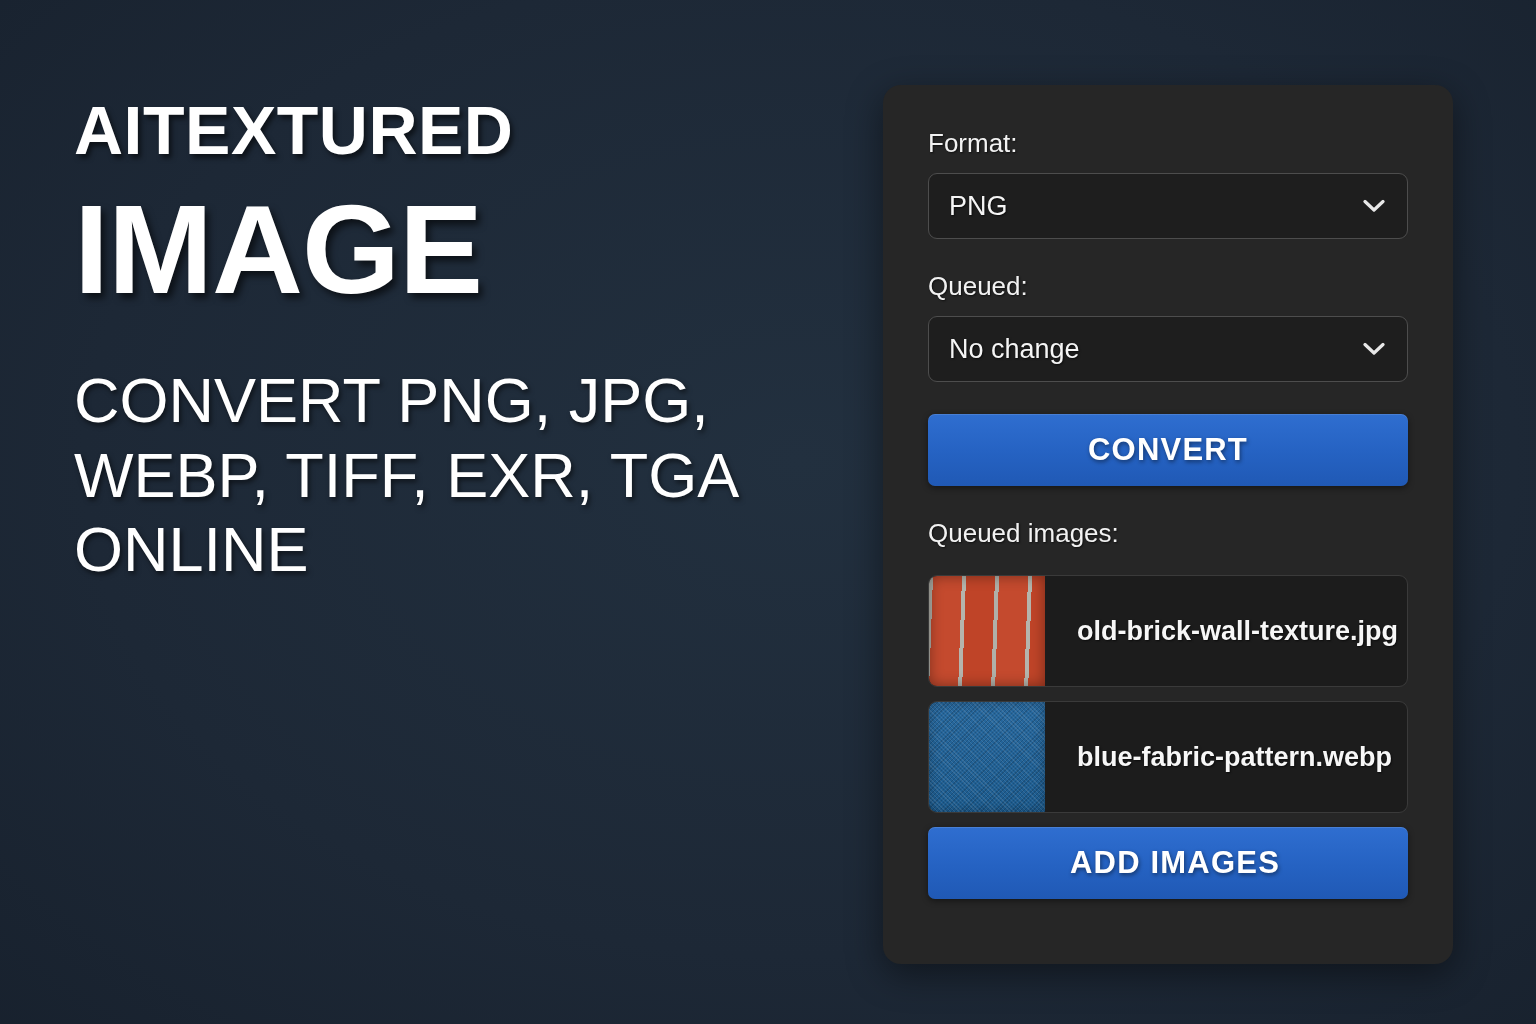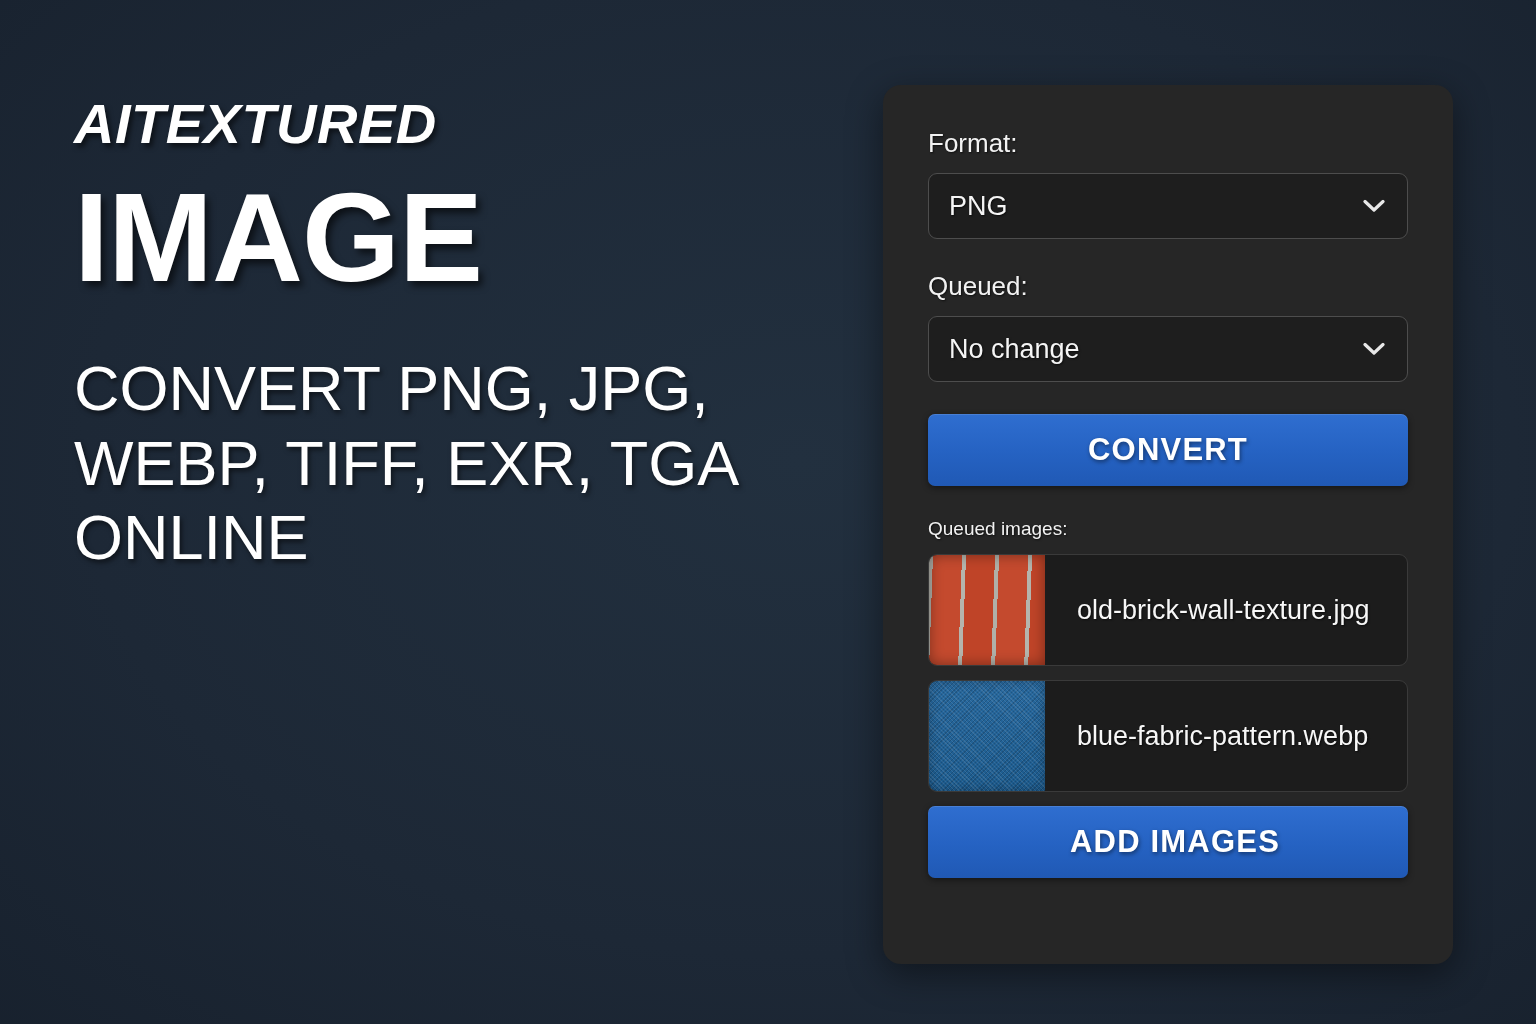--- a/index.html
+++ b/index.html
@@ -21,29 +21,28 @@
   
   #hero {
     position: absolute;
     left: 74px;
     top: 96px;
     width: 830px;
     z-index: 30;
     pointer-events: none;
   }
   .hero-eyebrow {
-    font-size: 56px;
+    font-size: 68px;
     font-weight: bold;
     letter-spacing: 0.5px;
     color: #ffffff;
     line-height: 1.0;
     text-shadow: 3px 4px 5px rgba(0,0,0,0.55);
     margin: 0 0 24px 0;
     white-space: nowrap;
-    font-style: italic;
   }
   .hero-title {
     font-size: 126px;
     font-weight: bold;
     letter-spacing: -1px;
     color: #ffffff;
     line-height: 0.98;
     text-shadow: 4px 5px 7px rgba(0,0,0,0.6);
     margin: 0;
     white-space: nowrap;
@@ -122,22 +121,22 @@
     font-weight: bold;
     letter-spacing: 1.2px;
     font-family: "Liberation Sans", sans-serif;
     cursor: pointer;
     text-shadow: 1px 2px 4px rgba(0,0,0,0.45);
   }
   #convert-button { margin-top: 0; }
 
   .queue-label {
     color: #f2f2f2;
-    font-size: 19px;
-    margin: 32px 0 14px 0;
+    font-size: 26px;
+    margin: 32px 0 26px 0;
     text-shadow: 1px 1px 2px rgba(0,0,0,0.6);
   }
   .queue-row {
     position: relative;
     height: 110px;
     margin-bottom: 14px;
     border: 1px solid #3a3a3a;
     border-radius: 9px;
     background: #1c1c1c;
     display: flex;
@@ -171,20 +170,21 @@
       repeating-linear-gradient(-45deg, rgba(0,0,0,0.16) 0 1px, rgba(0,0,0,0) 1px 3px),
       linear-gradient(180deg, #27689e 0%, #1c5b8e 100%);
     box-shadow: inset 0 0 12px rgba(0,0,0,0.28);
   }
   .queue-name {
     color: #f7f7f7;
     font-size: 27px;
     padding-left: 32px;
     text-shadow: 1px 1px 2px rgba(0,0,0,0.6);
     white-space: nowrap;
+    font-weight: bold;
   }
   #add-images-button { margin-top: 0; padding-left: 20px; }
 
   
   #hero { }
 </style>
 </head>
 <body>
 
 <div id="stage">

